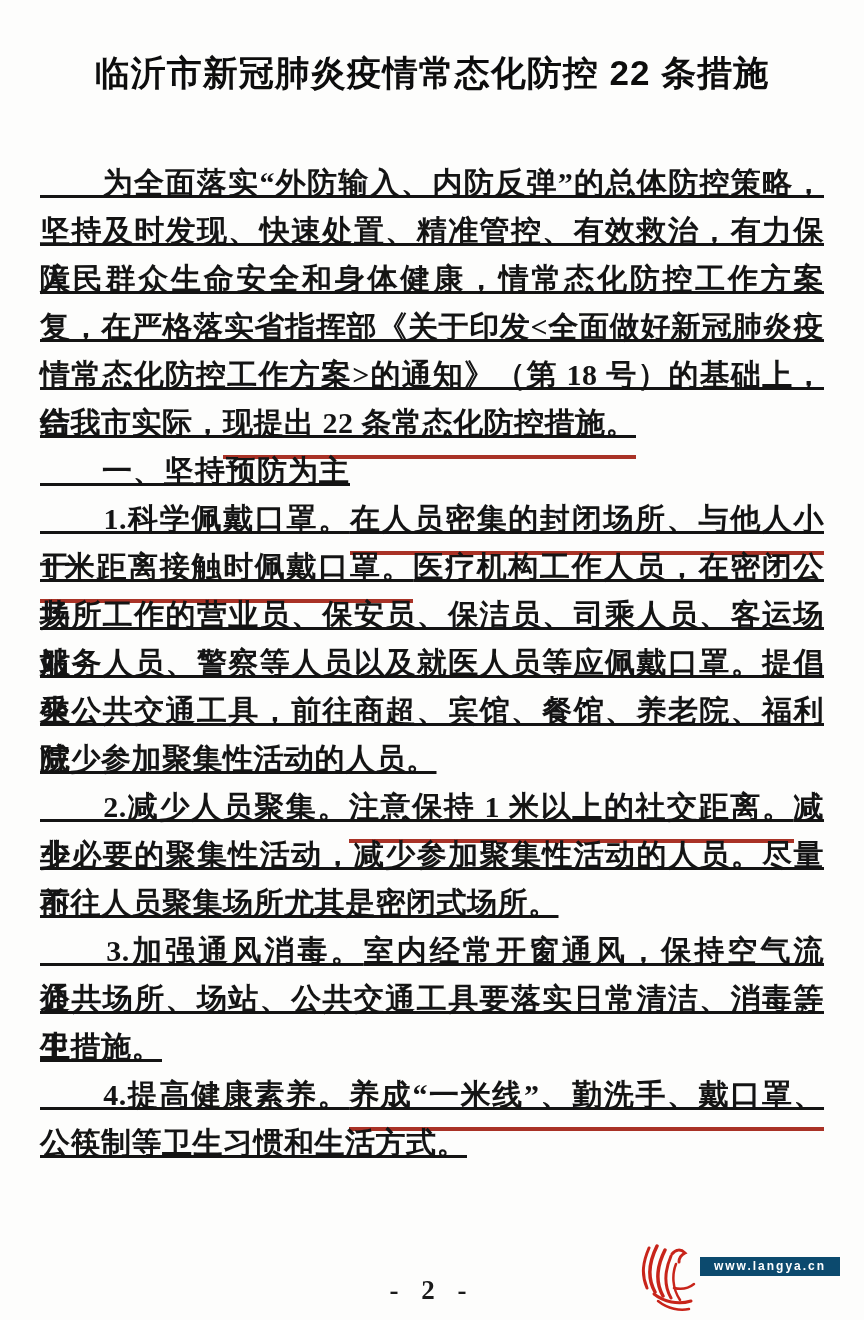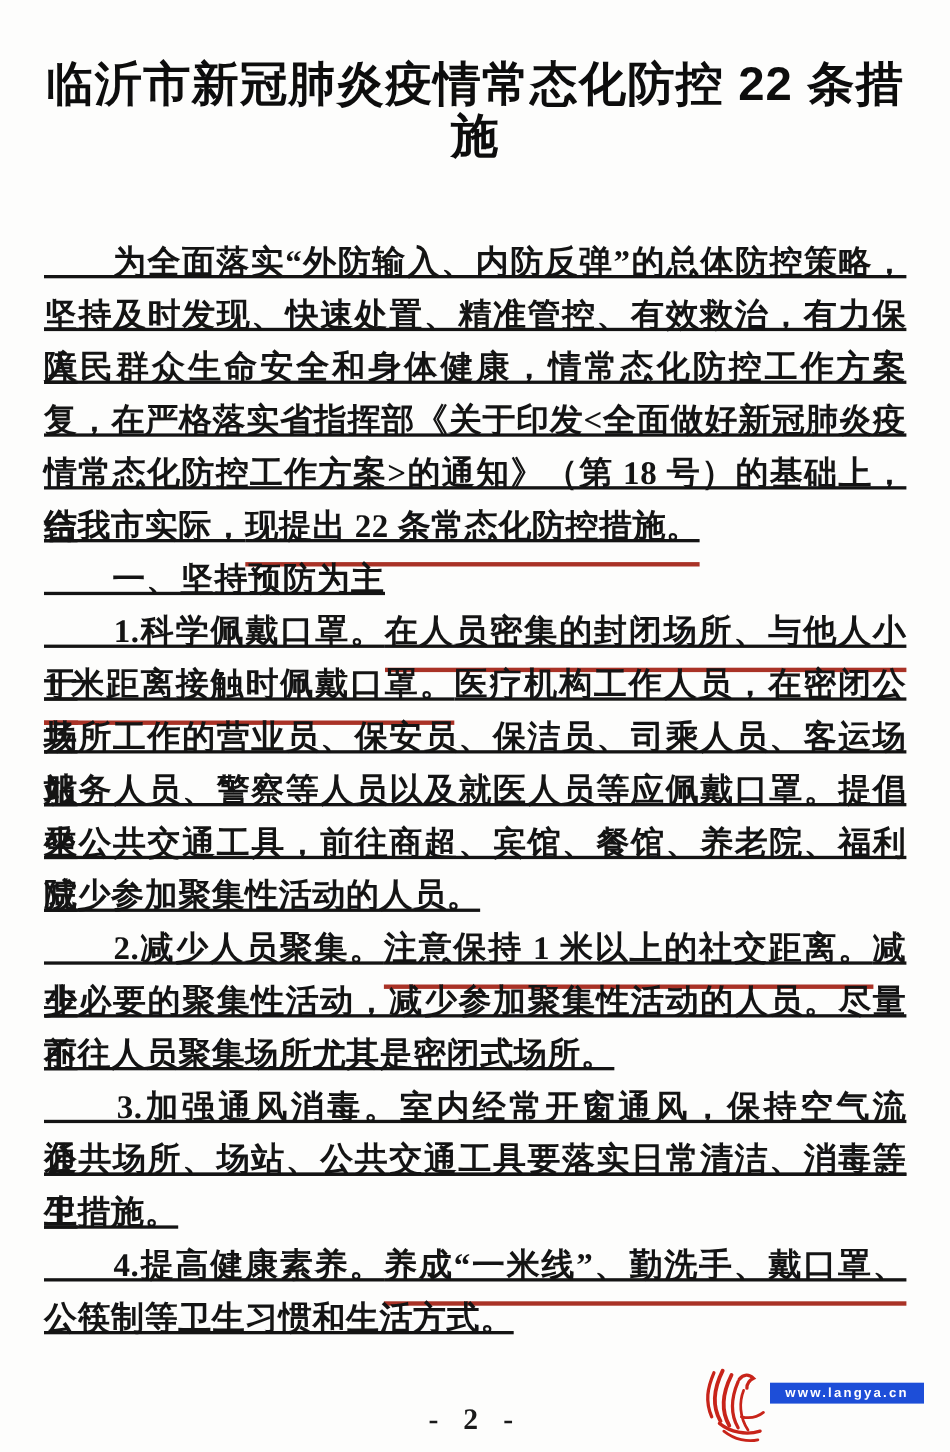--- a/index.html
+++ b/index.html
@@ -10,21 +10,21 @@
     background:#fdfdfc;
     box-sizing:border-box;
     padding:54px 40px 0 40px;
     font-family:"Liberation Serif", serif;
     color:#141414;
     overflow:hidden;
   }
   .doc-title {
     font-family:"Liberation Sans", sans-serif;
     font-weight:800;
-    font-size:43px;
+    font-size:35px;
     line-height:1.1;
     text-align:center;
     letter-spacing:1px;
     margin:0 0 66px 0;
     color:#0d0d0d;
   }
   .doc-body { width:784px; }
   .para { margin:0;text-decoration:underline; }
   .line {
     font-size:30px;
@@ -70,21 +70,21 @@
     font-weight:800;
     font-size:34px;
     line-height:1;
     letter-spacing:0px;
     white-space:nowrap;
   }
   .logo-text .black { color:#161616; }
   .logo-text .red { color:#cc241d; }
   .logo-bar {
     margin-top:3px;
-    background:#1d4ed8;
+    background:#0c4a6e;
     color:#ffffff;
     font-family:"Liberation Sans", sans-serif;
     font-weight:700;
     font-size:12px;
     letter-spacing:2px;
     text-align:center;
     padding:2px 6px 3px 6px;
     width:128px;
     align-self:flex-start;
   }

